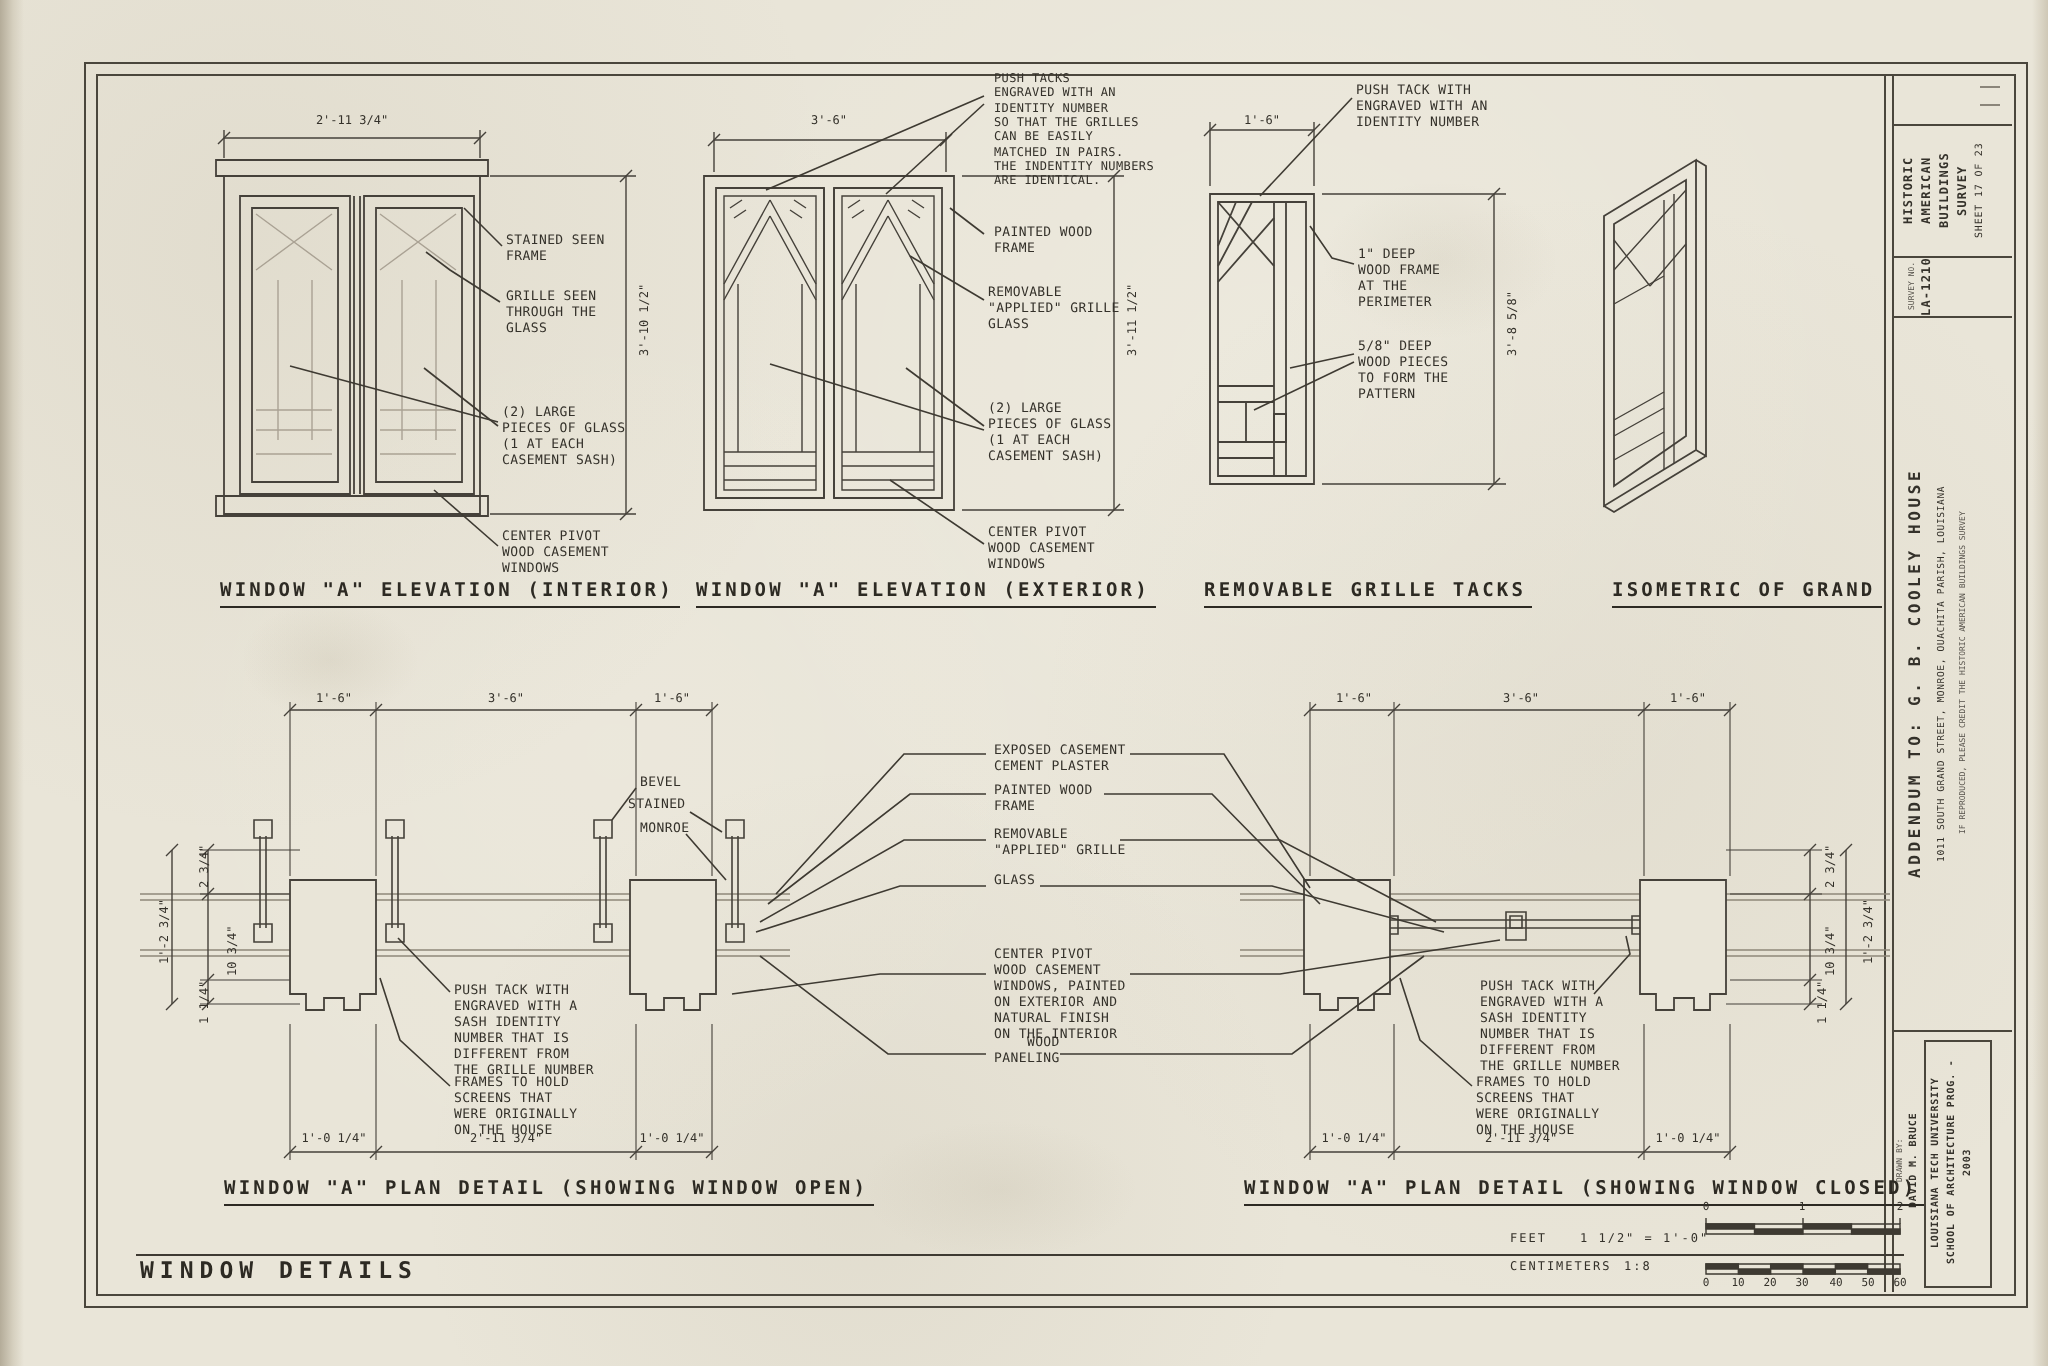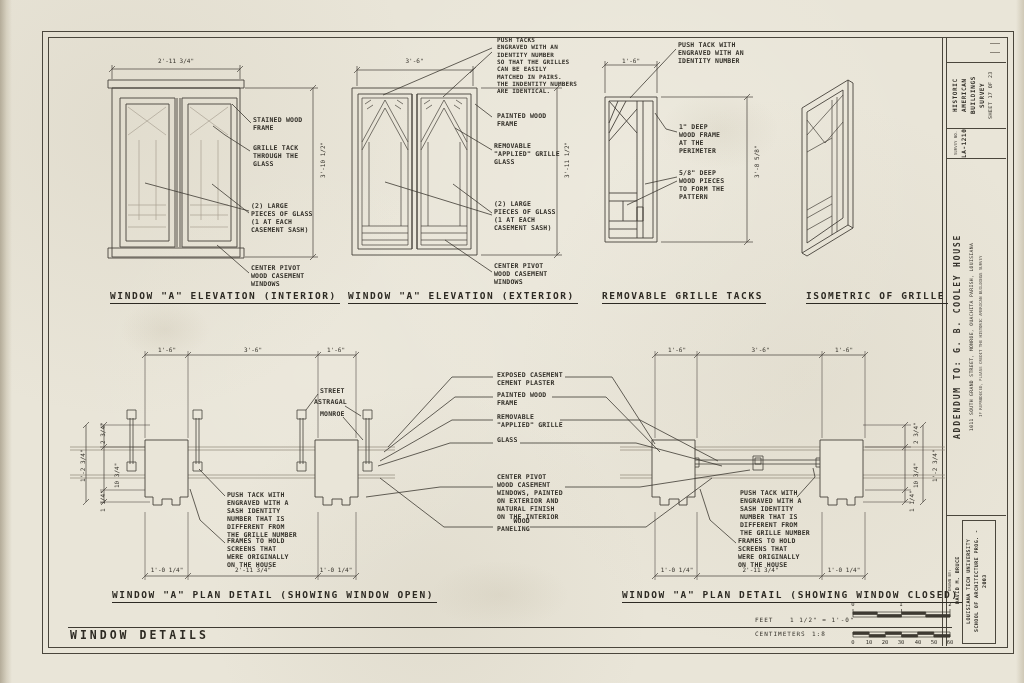--- a/index.html
+++ b/index.html
@@ -15,21 +15,21 @@
   .edgeL{position:absolute;left:0;top:0;width:12px;height:100%;
     background:linear-gradient(90deg,#b4ac99,#d6d0bf 55%,rgba(214,208,191,0));}
   .edgeR{position:absolute;right:0;top:0;width:8px;height:100%;
     background:linear-gradient(270deg,#cfc8b6,rgba(214,208,191,0));}
   .stain{position:absolute;border-radius:50%;pointer-events:none;}
   .border-outer{position:absolute;left:42px;top:31px;width:970px;height:621px;border:1.5px solid #4a463c;}
   .border-inner{position:absolute;left:48px;top:37px;width:958px;height:609px;border:1px solid #4a463c;}
   .vline,.hline{position:absolute;background:#4a463c;}
   svg.draw{position:absolute;overflow:visible;}
   svg.draw *{vector-effect:non-scaling-stroke;}
-  .lbl{position:absolute;font-size:6.5px;line-height:1.22;letter-spacing:.2px;white-space:pre-line;color:#34312a;font-weight:bold;}
+  .lbl{position:absolute;font-size:6.5px;line-height:1.22;letter-spacing:.2px;white-space:pre-line;color:#34312a;}
   .lbl.sm{font-size:6px;}
   .dim{position:absolute;font-size:6px;white-space:nowrap;color:#34312a;text-align:center;}
   .dim.rot{transform:rotate(-90deg);transform-origin:0 0;}
   .dtitle{position:absolute;font-size:9.5px;font-weight:bold;letter-spacing:1.6px;white-space:nowrap;
           color:#2d2a23;border-bottom:1px solid #2d2a23;padding:0 3px 2px 0;}
   .bigtitle{position:absolute;font-size:11.5px;font-weight:bold;letter-spacing:3px;color:#2d2a23;}
   
   .vtext{position:absolute;writing-mode:vertical-rl;transform:rotate(180deg);text-align:center;color:#34312a;}
   .vtext .t1{font-size:6px;font-weight:bold;letter-spacing:.6px;line-height:1.5;}
   .vtext .t2{font-size:5px;letter-spacing:.4px;line-height:1.6;}
@@ -123,23 +123,23 @@
     <g stroke="#3e3a32" stroke-width=".8" fill="none">
       <polyline points="176,68 157,49"></polyline>
       <polyline points="175,96 150,80 138,71"></polyline>
       <polyline points="174,156 70,128"></polyline>
       <polyline points="174,158 137,129"></polyline>
       <polyline points="174,218 142,190"></polyline>
     </g>
   </svg>
   <div class="dim" style="left:110px;top:57px;width:132px;">2'-11 3/4"</div>
   <div class="dim rot" style="left:319px;top:178px;">3'-10 1/2"</div>
-  <div class="lbl" style="left:253px;top:117px;">STAINED WOOD
+  <div class="lbl" style="left:253px;top:117px;">STAINED SEEN
 FRAME</div>
-  <div class="lbl" style="left:253px;top:145px;">GRILLE TACK
+  <div class="lbl" style="left:253px;top:145px;">GRILLE SEEN
 THROUGH THE
 GLASS</div>
   <div class="lbl" style="left:251px;top:203px;">(2) LARGE
 PIECES OF GLASS
 (1 AT EACH
 CASEMENT SASH)</div>
   <div class="lbl" style="left:251px;top:265px;">CENTER PIVOT
 WOOD CASEMENT
 WINDOWS</div>
   <div class="dtitle" style="left:110px;top:290px;">WINDOW "A" ELEVATION (INTERIOR)</div>
@@ -261,21 +261,21 @@
       <polyline points="22,193 27,196 73,168"></polyline>
       <polygon points="27,52 63,30 63,158 27,183"></polygon>
     </g>
     <g stroke="#45413a" stroke-width=".7" fill="none">
       <path d="M27 75 L63 35 M27 60 L45 83 M45 83 L63 62"></path>
       <path d="M52 40 V175 M57 37 V172"></path>
       <path d="M27 150 L52 136 M27 158 L52 144 M27 170 L52 156"></path>
       <path d="M27 92 L52 78"></path>
     </g>
   </svg>
-  <div class="dtitle" style="left:806px;top:290px;">ISOMETRIC OF GRILLE</div>
+  <div class="dtitle" style="left:806px;top:290px;">ISOMETRIC OF GRAND</div>
 
   <svg class="draw" style="left:60px;top:340px;" width="345" height="250" viewBox="0 0 345 250">
     <g stroke="#8f887a" stroke-width=".7" fill="none">
       <path d="M10 107 H335 M10 110 H335 M10 135 H335 M10 138 H335"></path>
     </g>
     <g stroke="#45413a" stroke-width=".9" fill="#e9e5d8">
       <path d="M85 100 H128 V157 H120 v8 h-8 v-6 h-10 v6 h-9 v-8 H85 Z"></path>
       <path d="M255 100 H298 V157 H290 v8 h-8 v-6 h-10 v6 h-9 v-8 h-8 Z"></path>
     </g>
 
@@ -320,22 +320,22 @@
   <div class="dim" style="left:146px;top:346px;width:42px;">1'-6"</div>
   <div class="dim" style="left:208px;top:346px;width:90px;">3'-6"</div>
   <div class="dim" style="left:315px;top:346px;width:42px;">1'-6"</div>
   <div class="dim" style="left:146px;top:566px;width:42px;">1'-0 1/4"</div>
   <div class="dim" style="left:208px;top:566px;width:90px;">2'-11 3/4"</div>
   <div class="dim" style="left:315px;top:566px;width:42px;">1'-0 1/4"</div>
   <div class="dim rot" style="left:99px;top:444px;">2 3/4"</div>
   <div class="dim rot" style="left:113px;top:488px;">10 3/4"</div>
   <div class="dim rot" style="left:99px;top:512px;">1 1/4"</div>
   <div class="dim rot" style="left:79px;top:482px;">1'-2 3/4"</div>
-  <div class="lbl" style="left:320px;top:388px;">STREET</div>
-  <div class="lbl" style="left:314px;top:399px;">ASTRAGAL</div>
+  <div class="lbl" style="left:320px;top:388px;">BEVEL</div>
+  <div class="lbl" style="left:314px;top:399px;">STAINED</div>
   <div class="lbl" style="left:320px;top:411px;">MONROE</div>
   <div class="lbl" style="left:227px;top:492px;">PUSH TACK WITH
 ENGRAVED WITH A
 SASH IDENTITY
 NUMBER THAT IS
 DIFFERENT FROM
 THE GRILLE NUMBER</div>
   <div class="lbl" style="left:227px;top:538px;">FRAMES TO HOLD
 SCREENS THAT
 WERE ORIGINALLY

